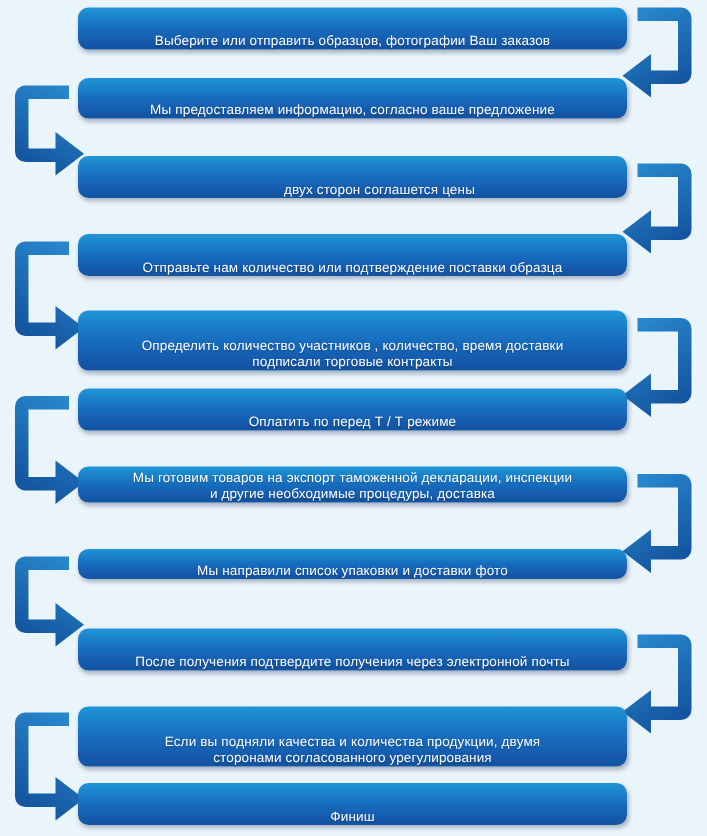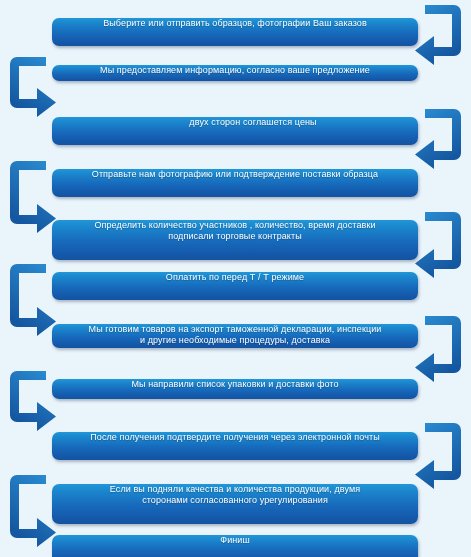--- a/index.html
+++ b/index.html
@@ -27,24 +27,23 @@
     box-sizing: border-box;
     border-radius: 7px;
     background: linear-gradient(to bottom,
         #2196d8 0%,
         #1b86cd 18%,
         #1769bb 55%,
         #1457a9 88%,
         #14549f 100%);
     box-shadow: 1px 2px 3px rgba(40, 60, 90, 0.35);
     display: flex;
-    align-items: flex-start;
+    align-items: flex-end;
     justify-content: center;
     z-index: 5;
-    margin-top: 13px;
   }
   .step-label {
     color: #ffffff;
     font-size: 9px;
     line-height: 11px;
     text-align: center;
     letter-spacing: 0.1px;
     padding: 0 8px;
     white-space: pre-line;
     text-shadow: 0 1px 1px rgba(0, 0, 0, 0.25);
@@ -182,30 +181,30 @@
         </linearGradient>
       </defs>
       <path d="M46,2 L17,2 A7,7 0 0 0 10,9 L10,58 A7,7 0 0 0 17,65 L37,65 L37,74 L56,59.5 L37,45 L37,56 L19,56 L19,11 L46,11 Z" fill="url(#cg10)"></path>
     </svg>
   </div>
 
   <div class="step-box" style="top:5px; height:28px;">
     <span class="step-label">Выберите или отправить образцов, фотографии Ваш заказов</span>
   </div>
 
-  <div class="step-box" style="top:52px; height:16px;">
+  <div class="step-box" style="top:52px; height:27px;">
     <span class="step-label">Мы предоставляем информацию, согласно ваше предложение</span>
   </div>
 
   <div class="step-box" style="top:104px; height:28px;padding-left:36px;">
     <span class="step-label">двух сторон соглашется цены</span>
   </div>
 
   <div class="step-box" style="top:156px; height:28px;">
-    <span class="step-label">Отправьте нам фотографию или подтверждение поставки образца</span>
+    <span class="step-label">Отправьте нам количество или подтверждение поставки образца</span>
   </div>
 
   <div class="step-box" style="top:207px; height:40px;">
     <span class="step-label">Определить количество участников , количество, время доставки
 подписали торговые контракты</span>
   </div>
 
   <div class="step-box" style="top:259px; height:28px;">
     <span class="step-label">Оплатить по перед Т / Т режиме</span>
   </div>

